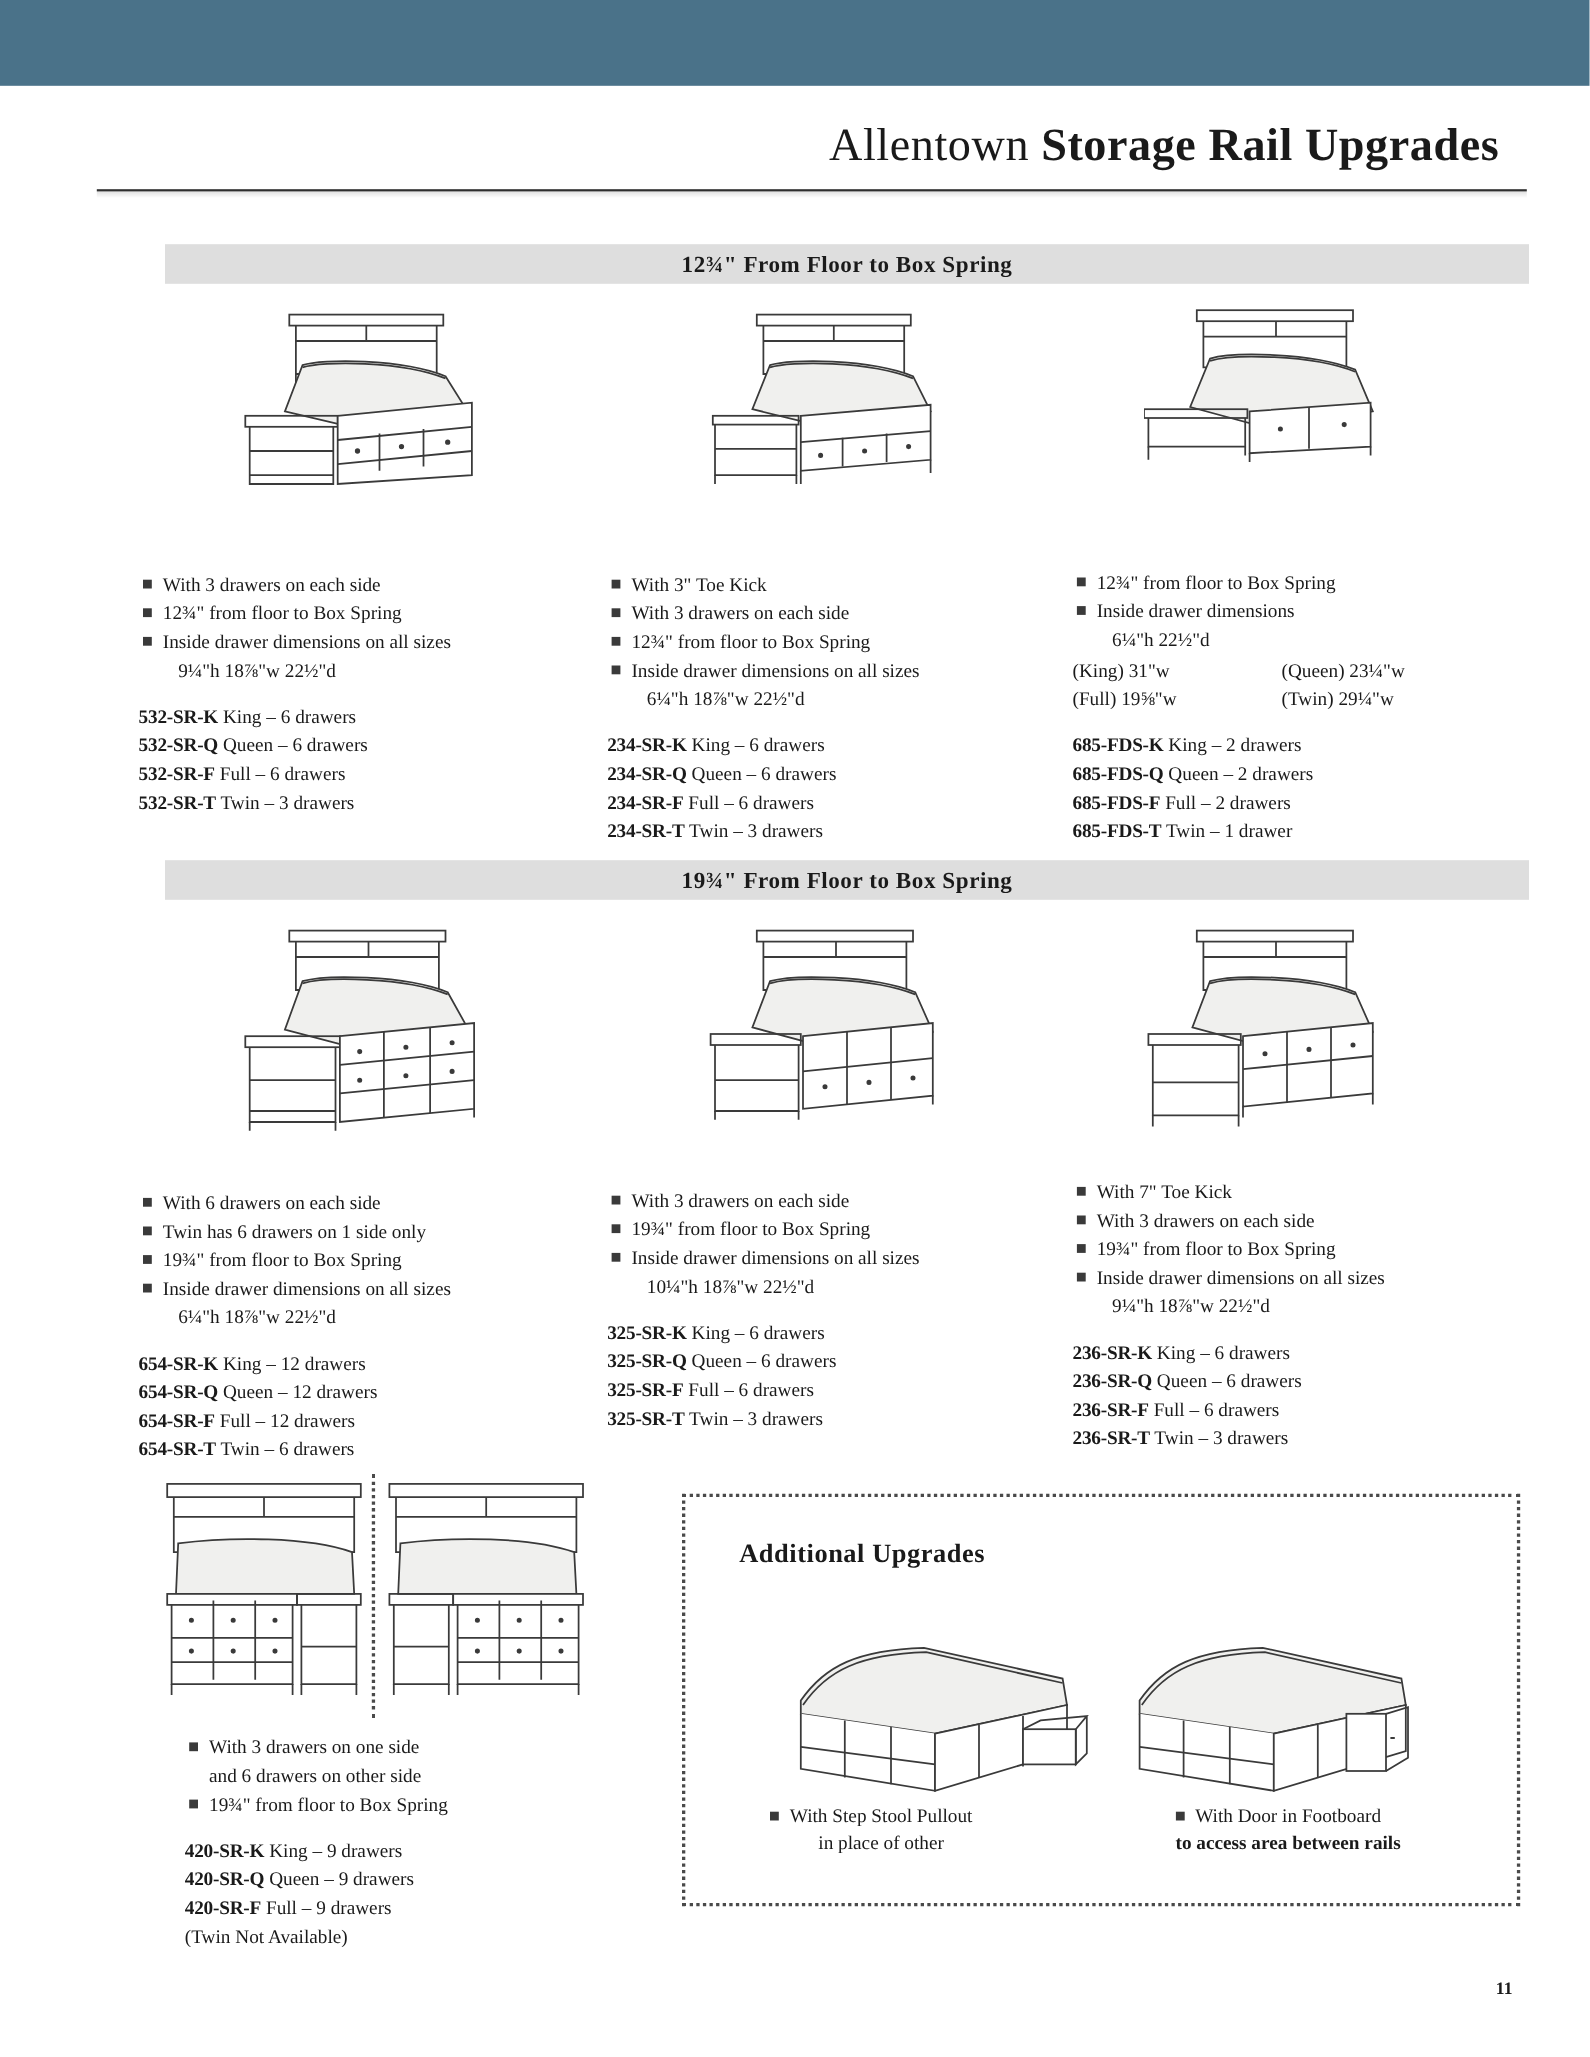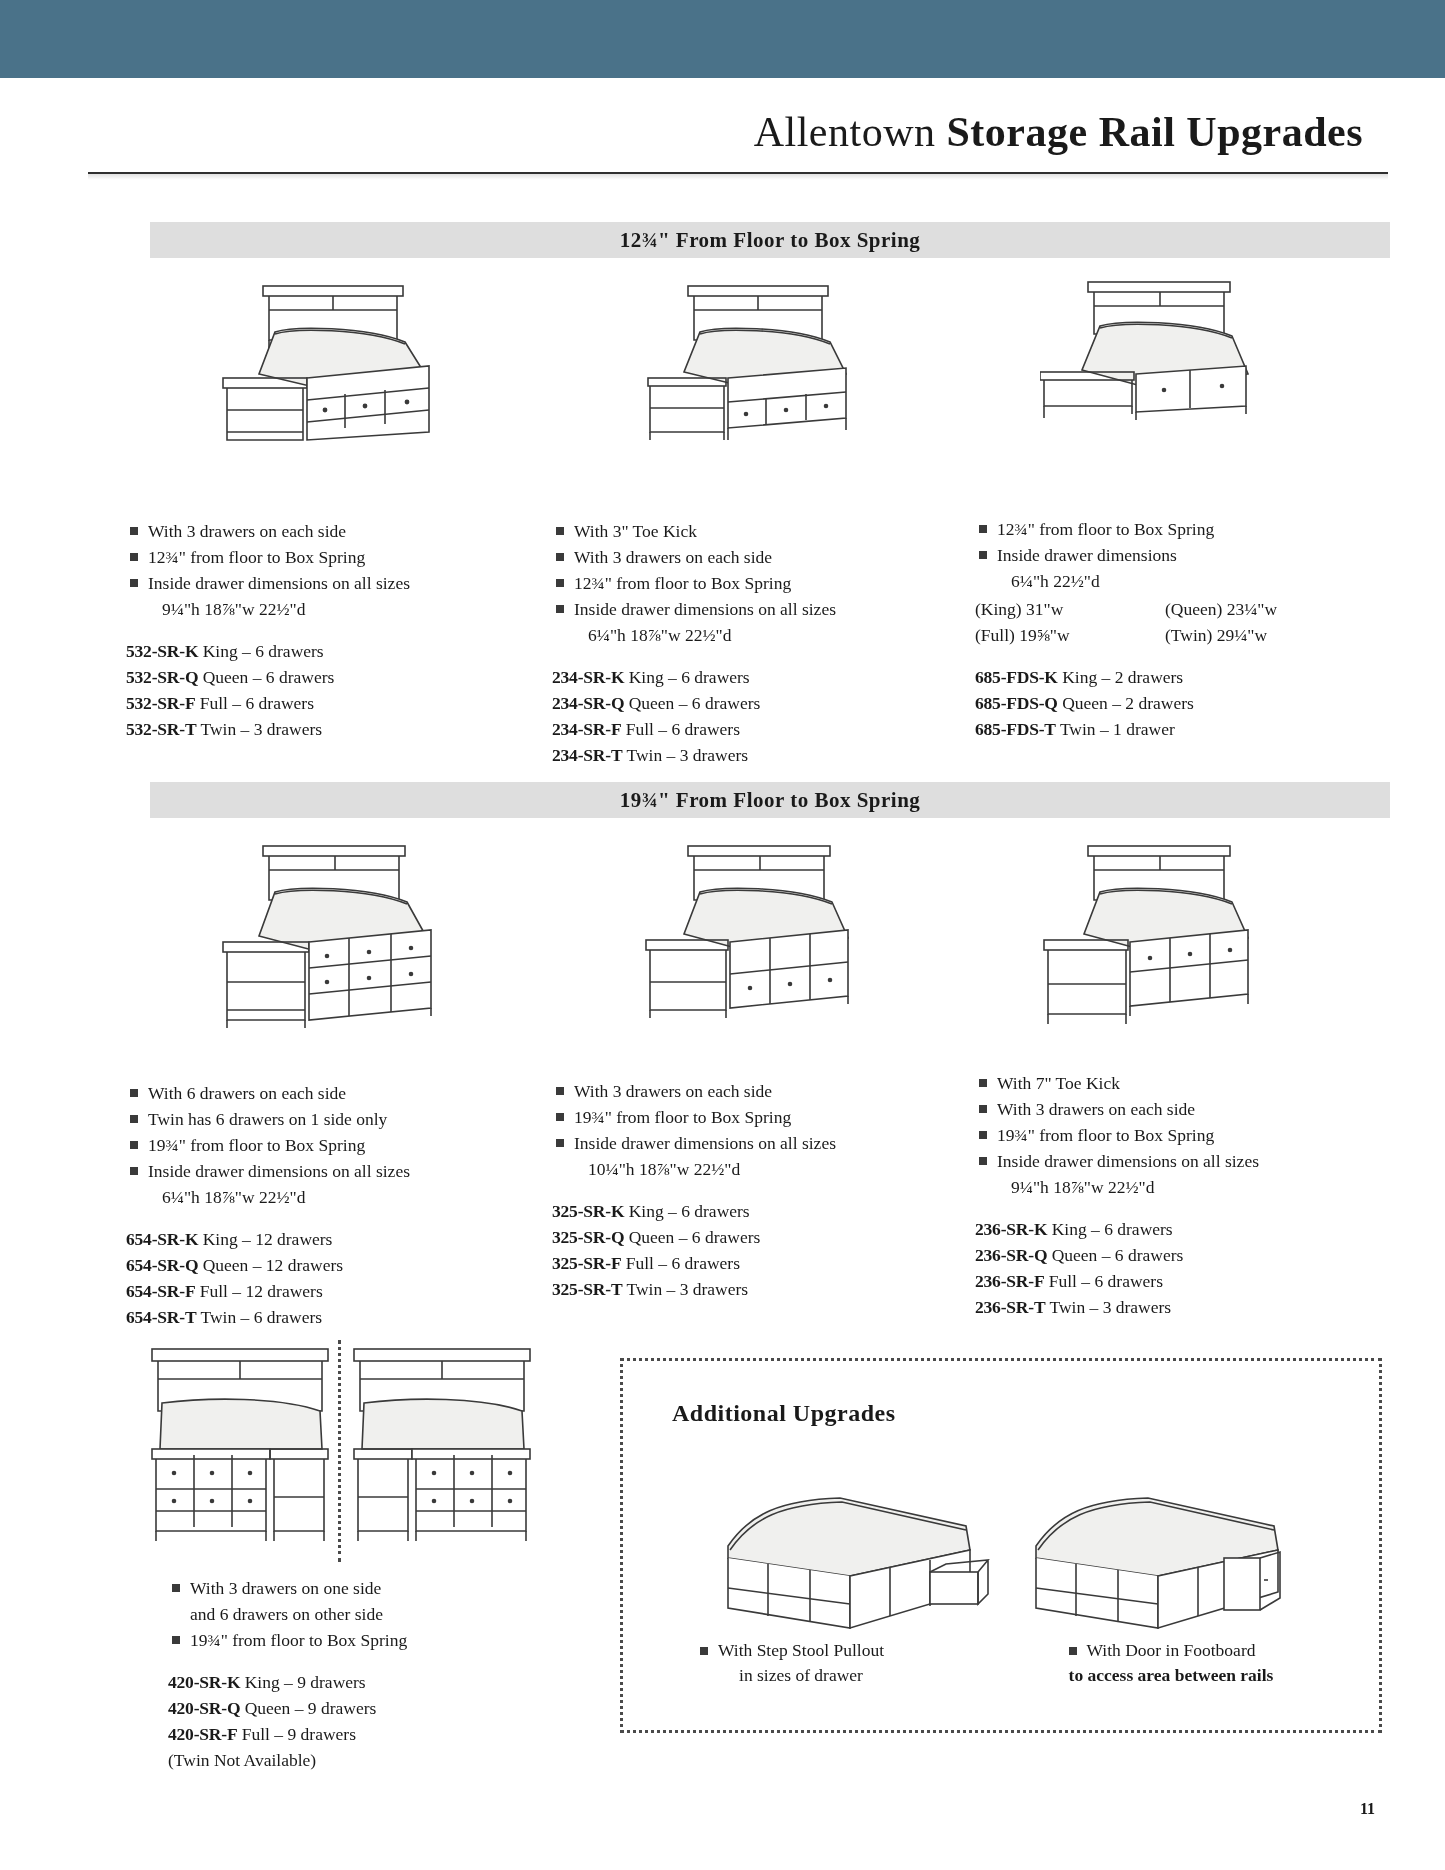--- a/index.html
+++ b/index.html
@@ -253,20 +253,21 @@
         <span>(Queen) 23¼"w</span>
       </div>
     <div class="gr">
         <span>(Full) 19⅝"w</span>
         <span>(Twin) 29¼"w</span>
       </div>
   </div>
   <div class="codes" style="margin-top:16px;">
     <div><span class="code">685-FDS-K</span><span class="desc"> King – 2 drawers</span></div>
     <div><span class="code">685-FDS-Q</span><span class="desc"> Queen – 2 drawers</span></div>
+    <div><span class="code">685-FDS-F</span><span class="desc"> Full – 2 drawers</span></div>
     <div><span class="code">685-FDS-T</span><span class="desc"> Twin – 1 drawer</span></div>
   </div>
 </div>
 
 <div class="section-band" style="top:782px;">
   <span>19¾" From Floor to Box Spring</span>
 </div>
 
 <div class="bed-fig" style="top:842px; left:215px;">
   <svg width="250" height="220" viewBox="0 0 250 220">
@@ -481,21 +482,21 @@
       <path d="M170 88 L170 136"></path>
       <rect x="196" y="78" width="36" height="52" fill="#ffffff"></rect>
       <path d="M232 78 L252 72 L252 118 L232 130"></path>
       <path d="M236 100 L240 100"></path>
     </g>
   </svg>
 </div>
 
 <div class="center-cap" style="position:absolute; top:1638px; left:650px; width:280px;">
   <div class="row">With Step Stool Pullout</div>
-  <div style="padding-left:22px;">in sizes of drawer</div>
+  <div style="padding-left:22px;">in place of other</div>
 </div>
 
 <div class="center-cap" style="position:absolute; top:1638px; left:1000px; width:320px;">
   <div class="row">With Door in Footboard</div>
   <div style="padding-left:22px;font-weight:bold;">to access area between rails</div>
 </div>
 
 <div class="page-num">11</div>
 
 </body></html>

